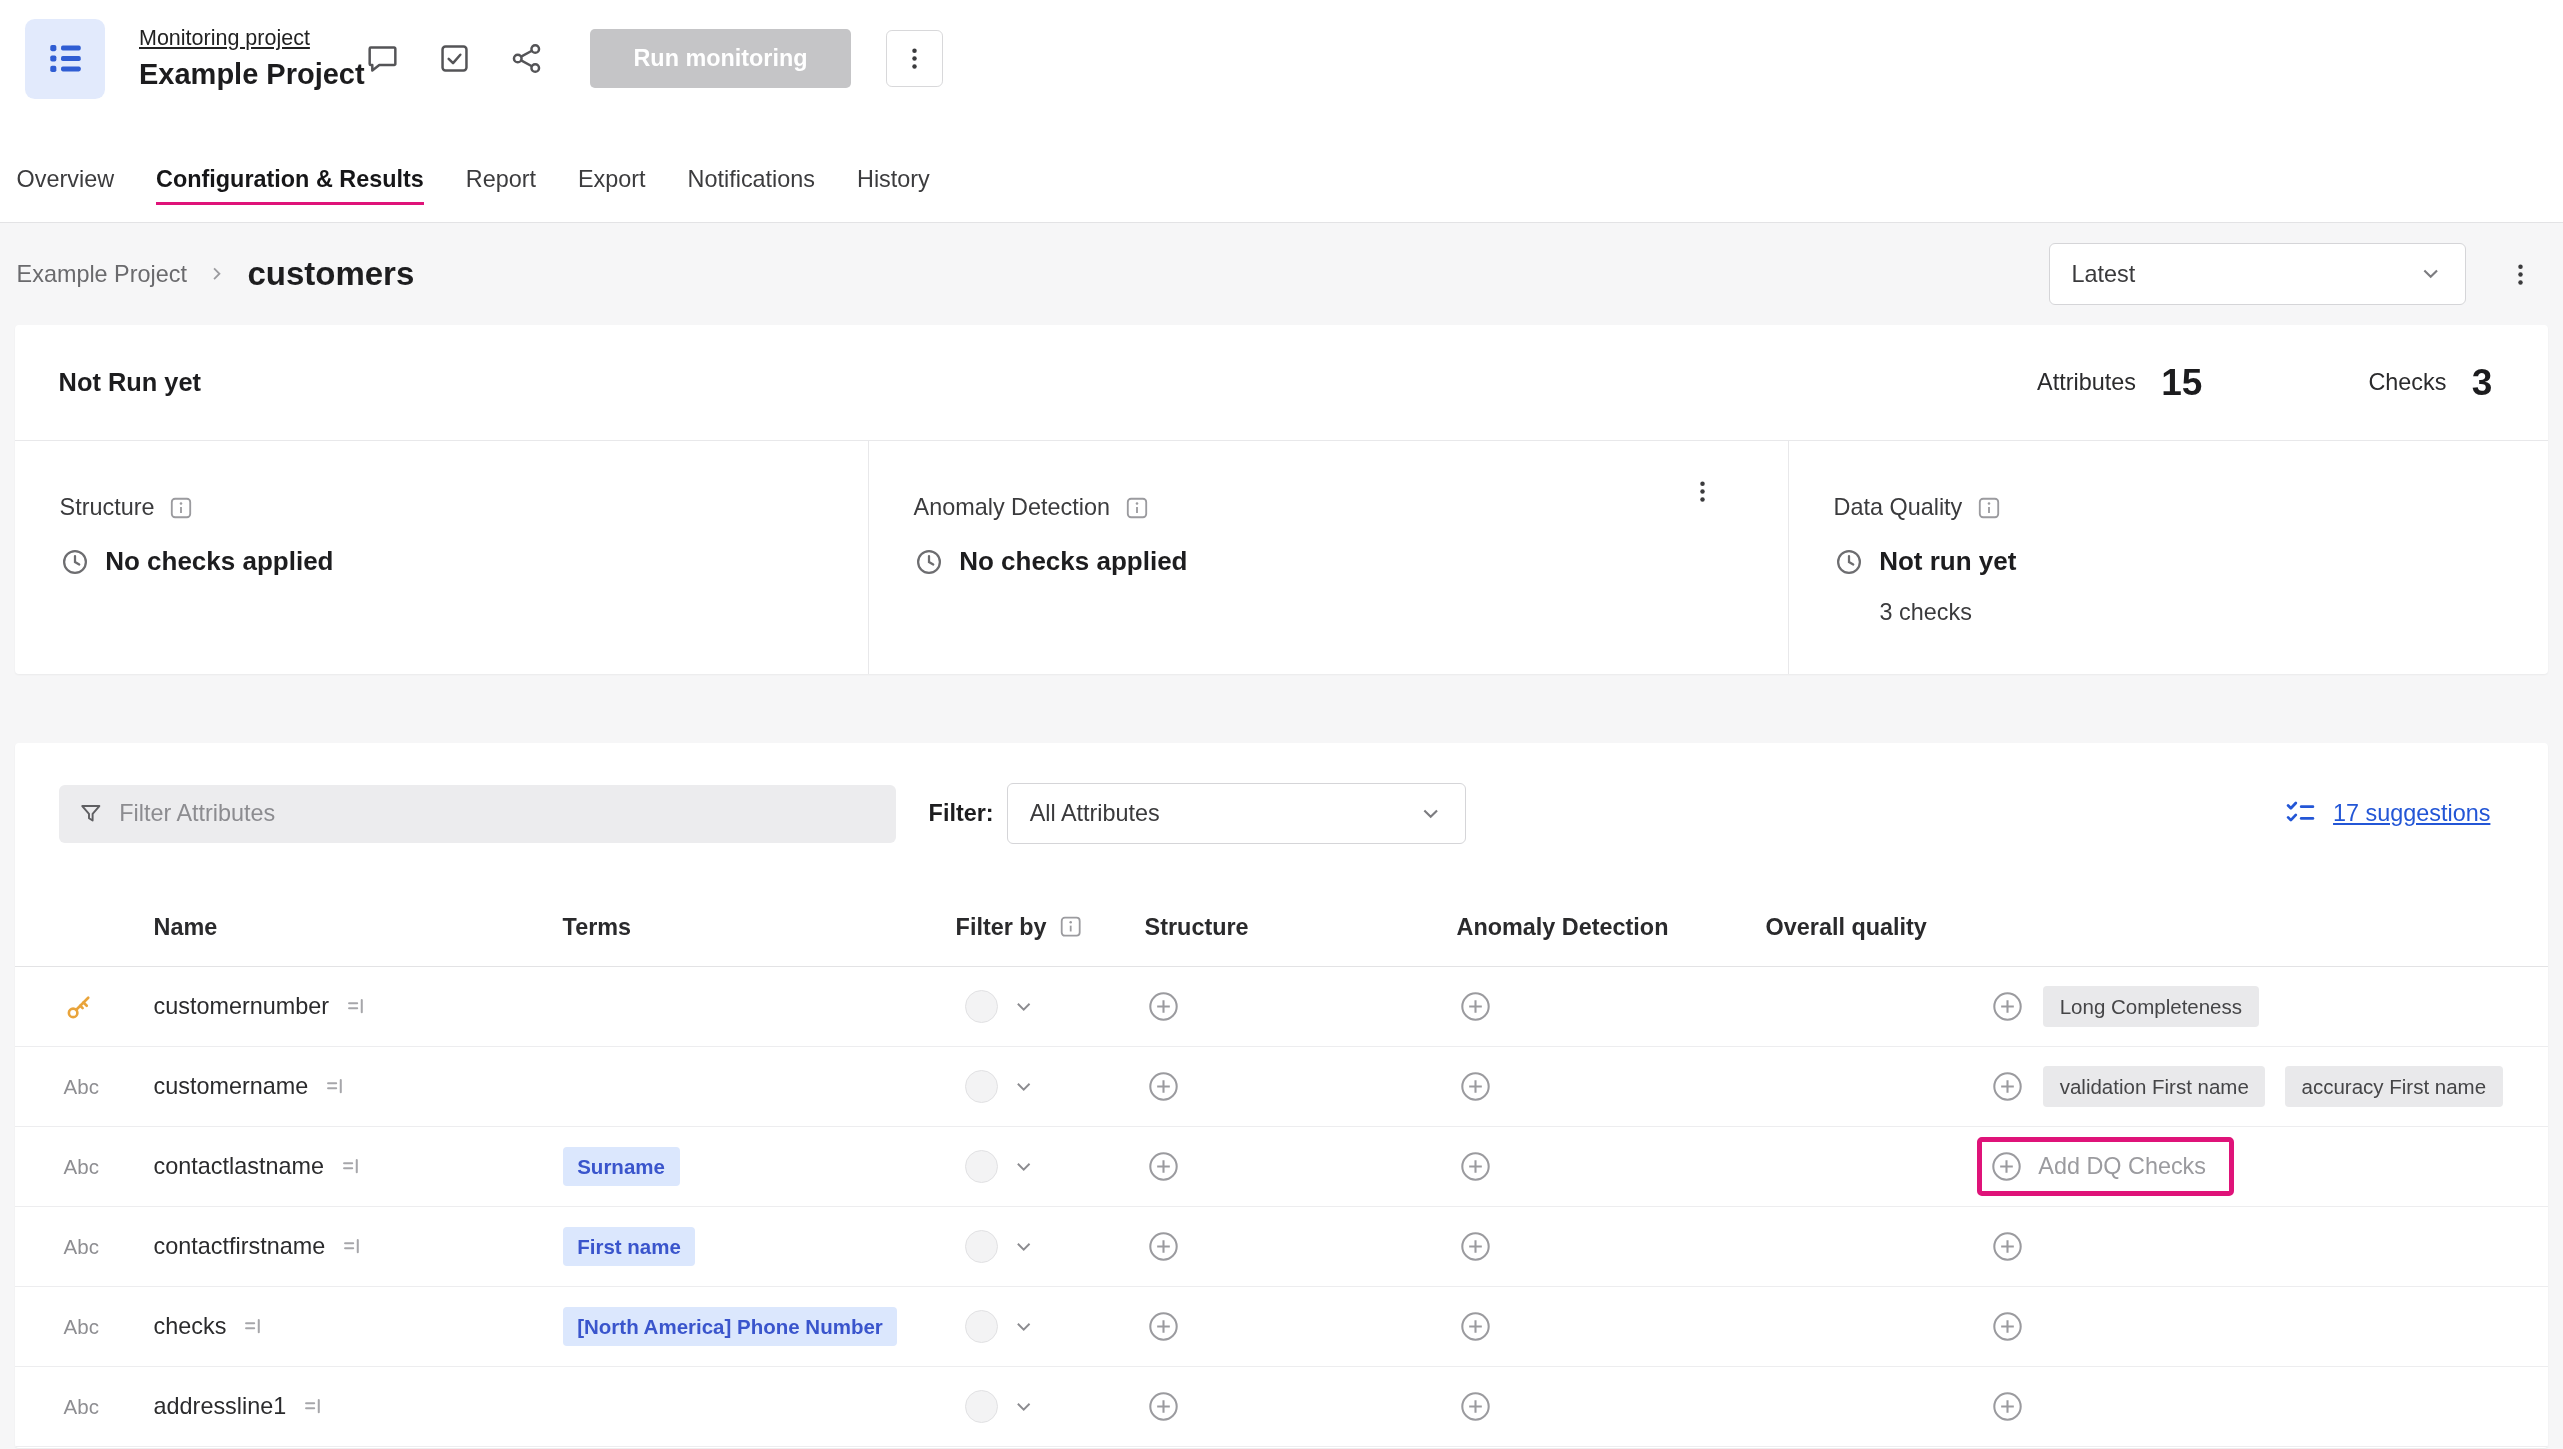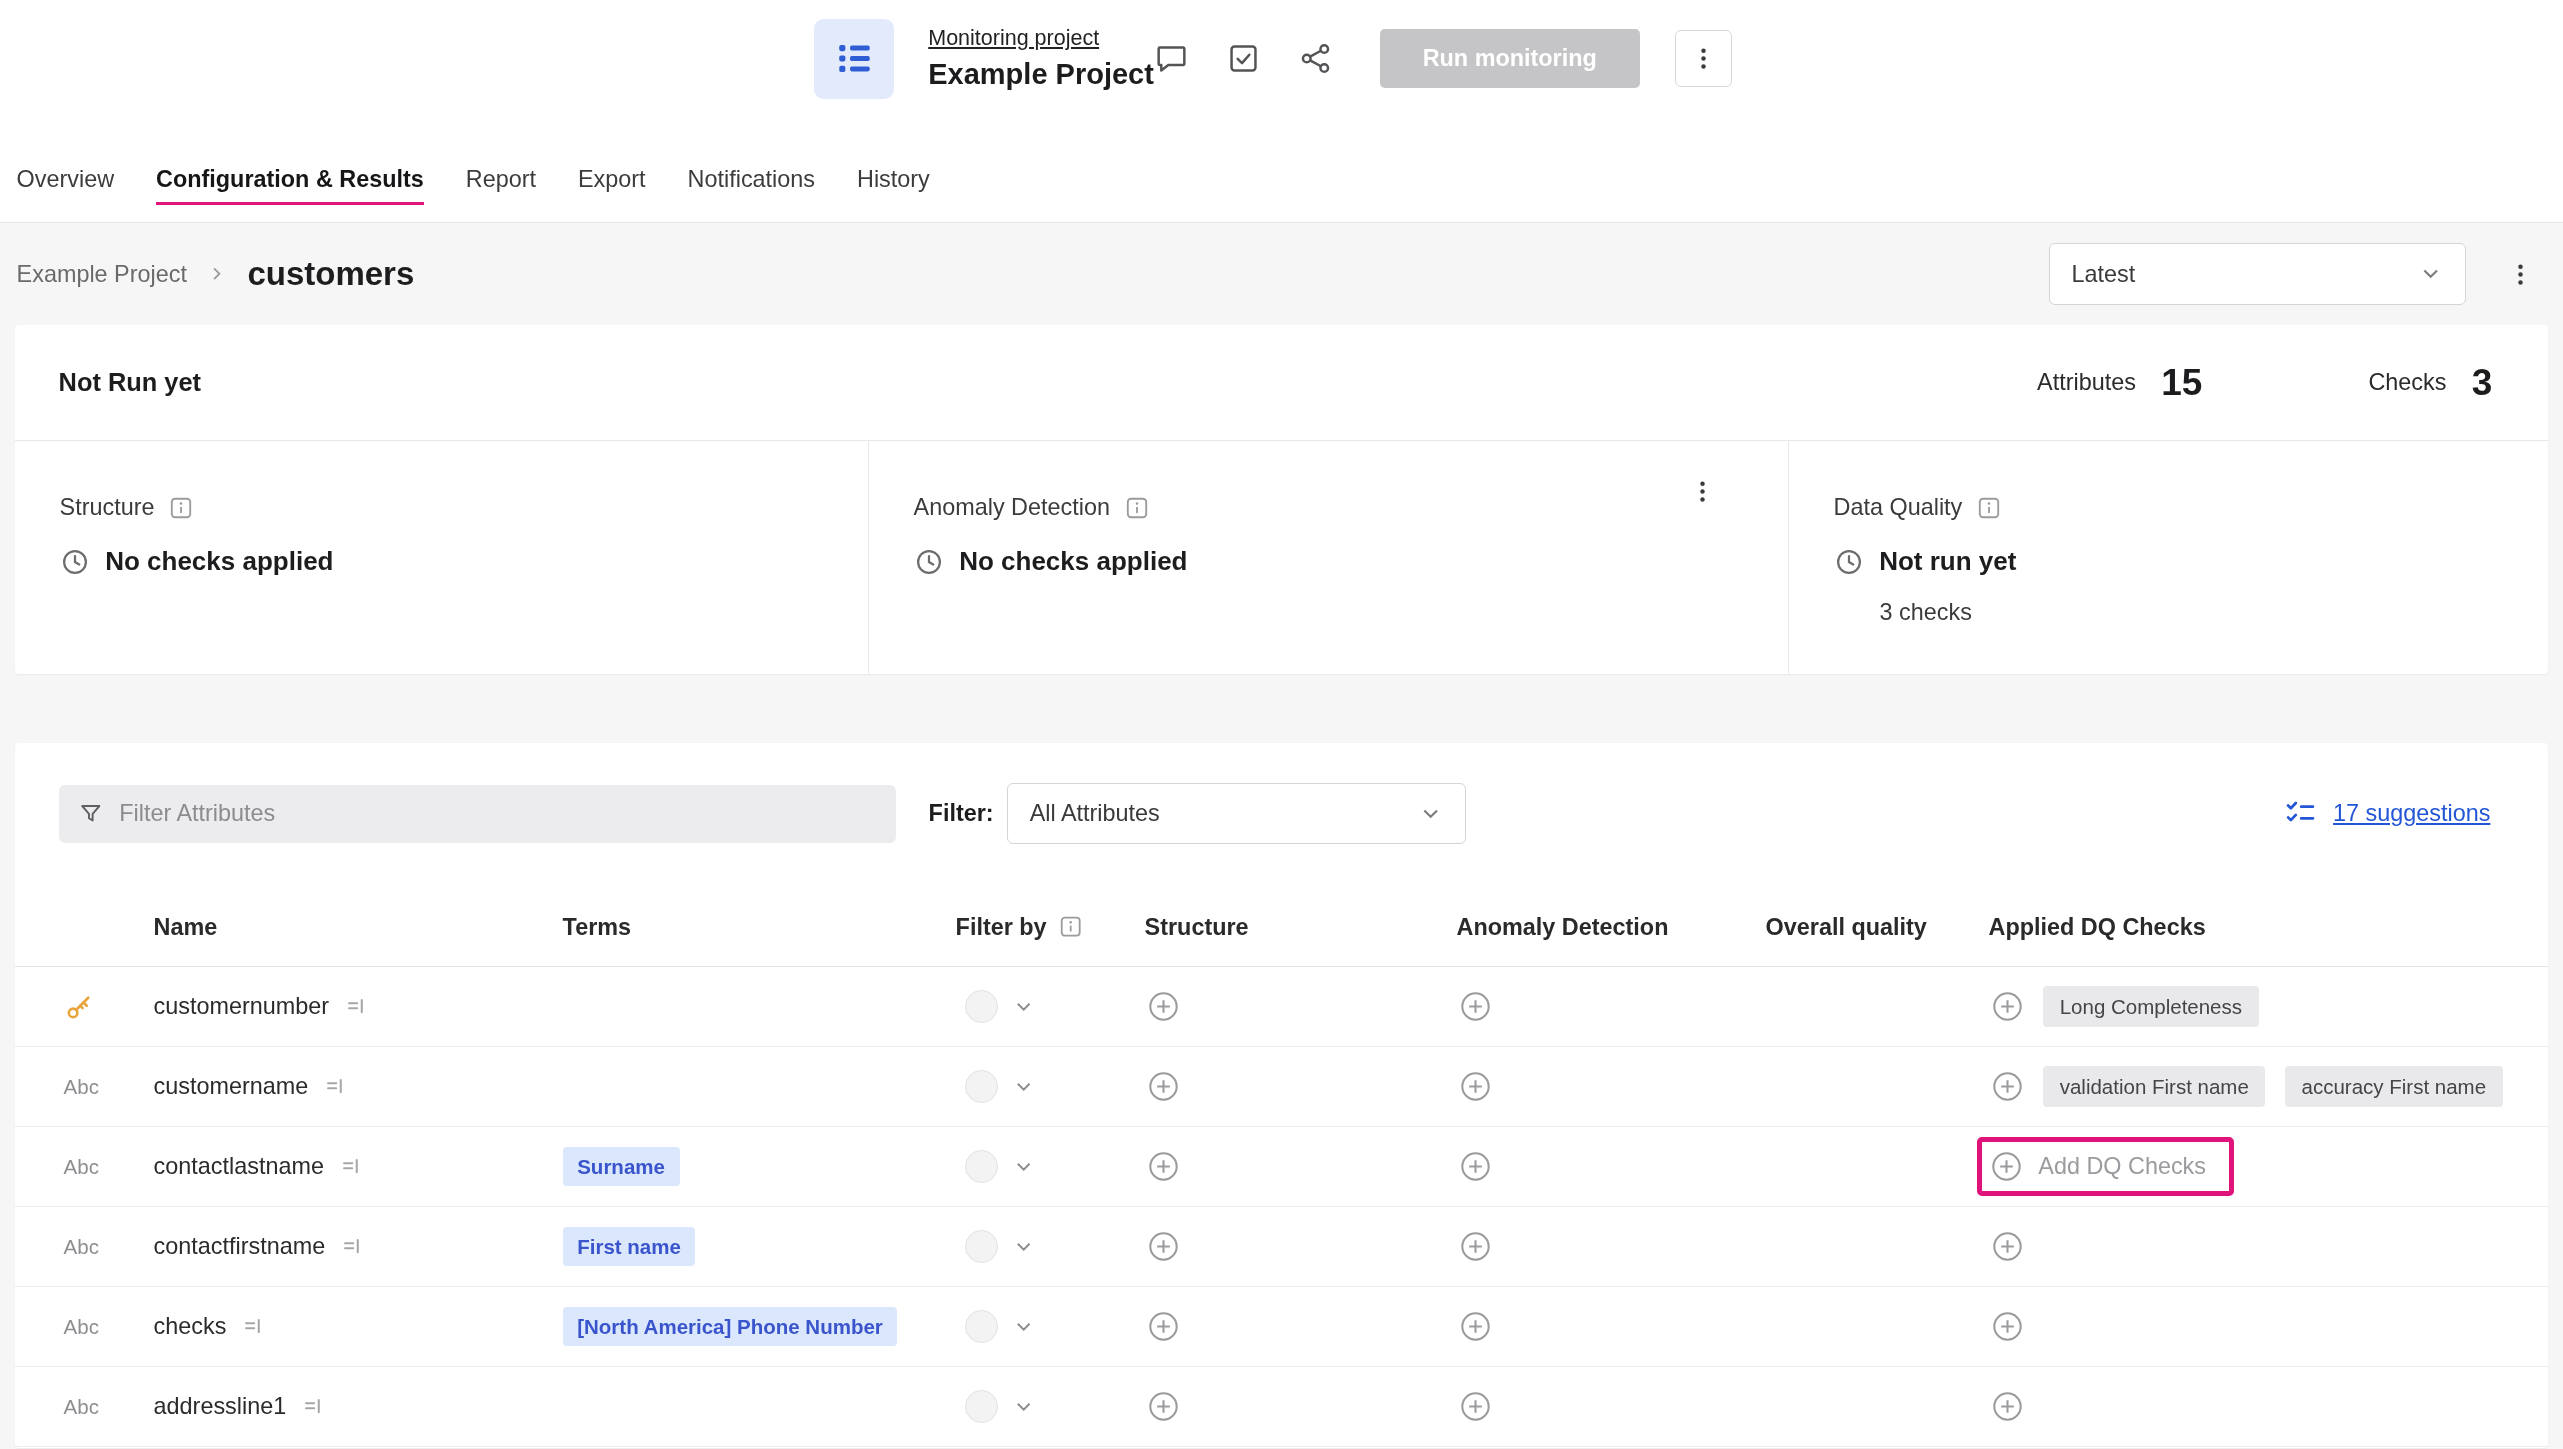--- a/index.html
+++ b/index.html
@@ -4,21 +4,21 @@
 <style>
   * { margin:0; padding:0; box-sizing:border-box; }
   html,body { width:2563px; height:1449px; overflow:hidden; }
   body {
     font-family:"Liberation Sans","DejaVu Sans",sans-serif;
     background:#f6f6f7; color:#28282a;
   }
   
   .topbar {
     height:117px; background:#fff; display:flex; align-items:center;
-    justify-content:center; padding:0 31px 0 14px;
+    justify-content:flex-start; padding:0 31px 0 25px;
   }
   .topbar-left { display:flex; align-items:center; }
   .project-icon {
     width:80px; height:80px; border-radius:9.8px; background:#e2eafc;
     display:flex; align-items:center; justify-content:center;
   }
   .titles { margin-left:34px; }
   .kicker { font-size:21.5px; color:#222; text-decoration:underline; display:inline-block; margin-bottom:7.8px; cursor:pointer; }
   .big-title { font-size:29px; font-weight:700; color:#1c1c1e; }
   .topbar-right { display:flex; align-items:center; gap:37px; }
@@ -319,21 +319,20 @@
           <span>Filter by</span>
           <svg width="25.4" height="25.4" viewBox="0 0 24 24" fill="none" stroke="#9b9b9f" stroke-width="1.7">
               <rect x="3.5" y="3.5" width="17" height="17" rx="3"></rect>
               <path d="M12 11v5.5"></path>
               <circle cx="12" cy="7.8" r="1.2" fill="#9b9b9f" stroke="none"></circle>
             </svg>
         </div>
         <div class="th">Structure</div>
         <div class="th">Anomaly Detection</div>
         <div class="th">Overall quality</div>
-        <div class="th">Applied DQ Checks</div>
       </div>
 
       <div id="rows">
   <div class="trow">
     <div class="c c-icon">
               <span class="type-slot" style="display: flex;">
                 <svg width="30" height="30" viewBox="0 0 24 24" fill="none" stroke="#e9a43b" stroke-width="2.1" stroke-linecap="round">
                   <circle cx="7.3" cy="16.7" r="3.4"></circle>
                   <path d="M9.8 14.2 L19.4 4.6"></path>
                   <path d="M15.6 8.4l2.6 2.6"></path>

